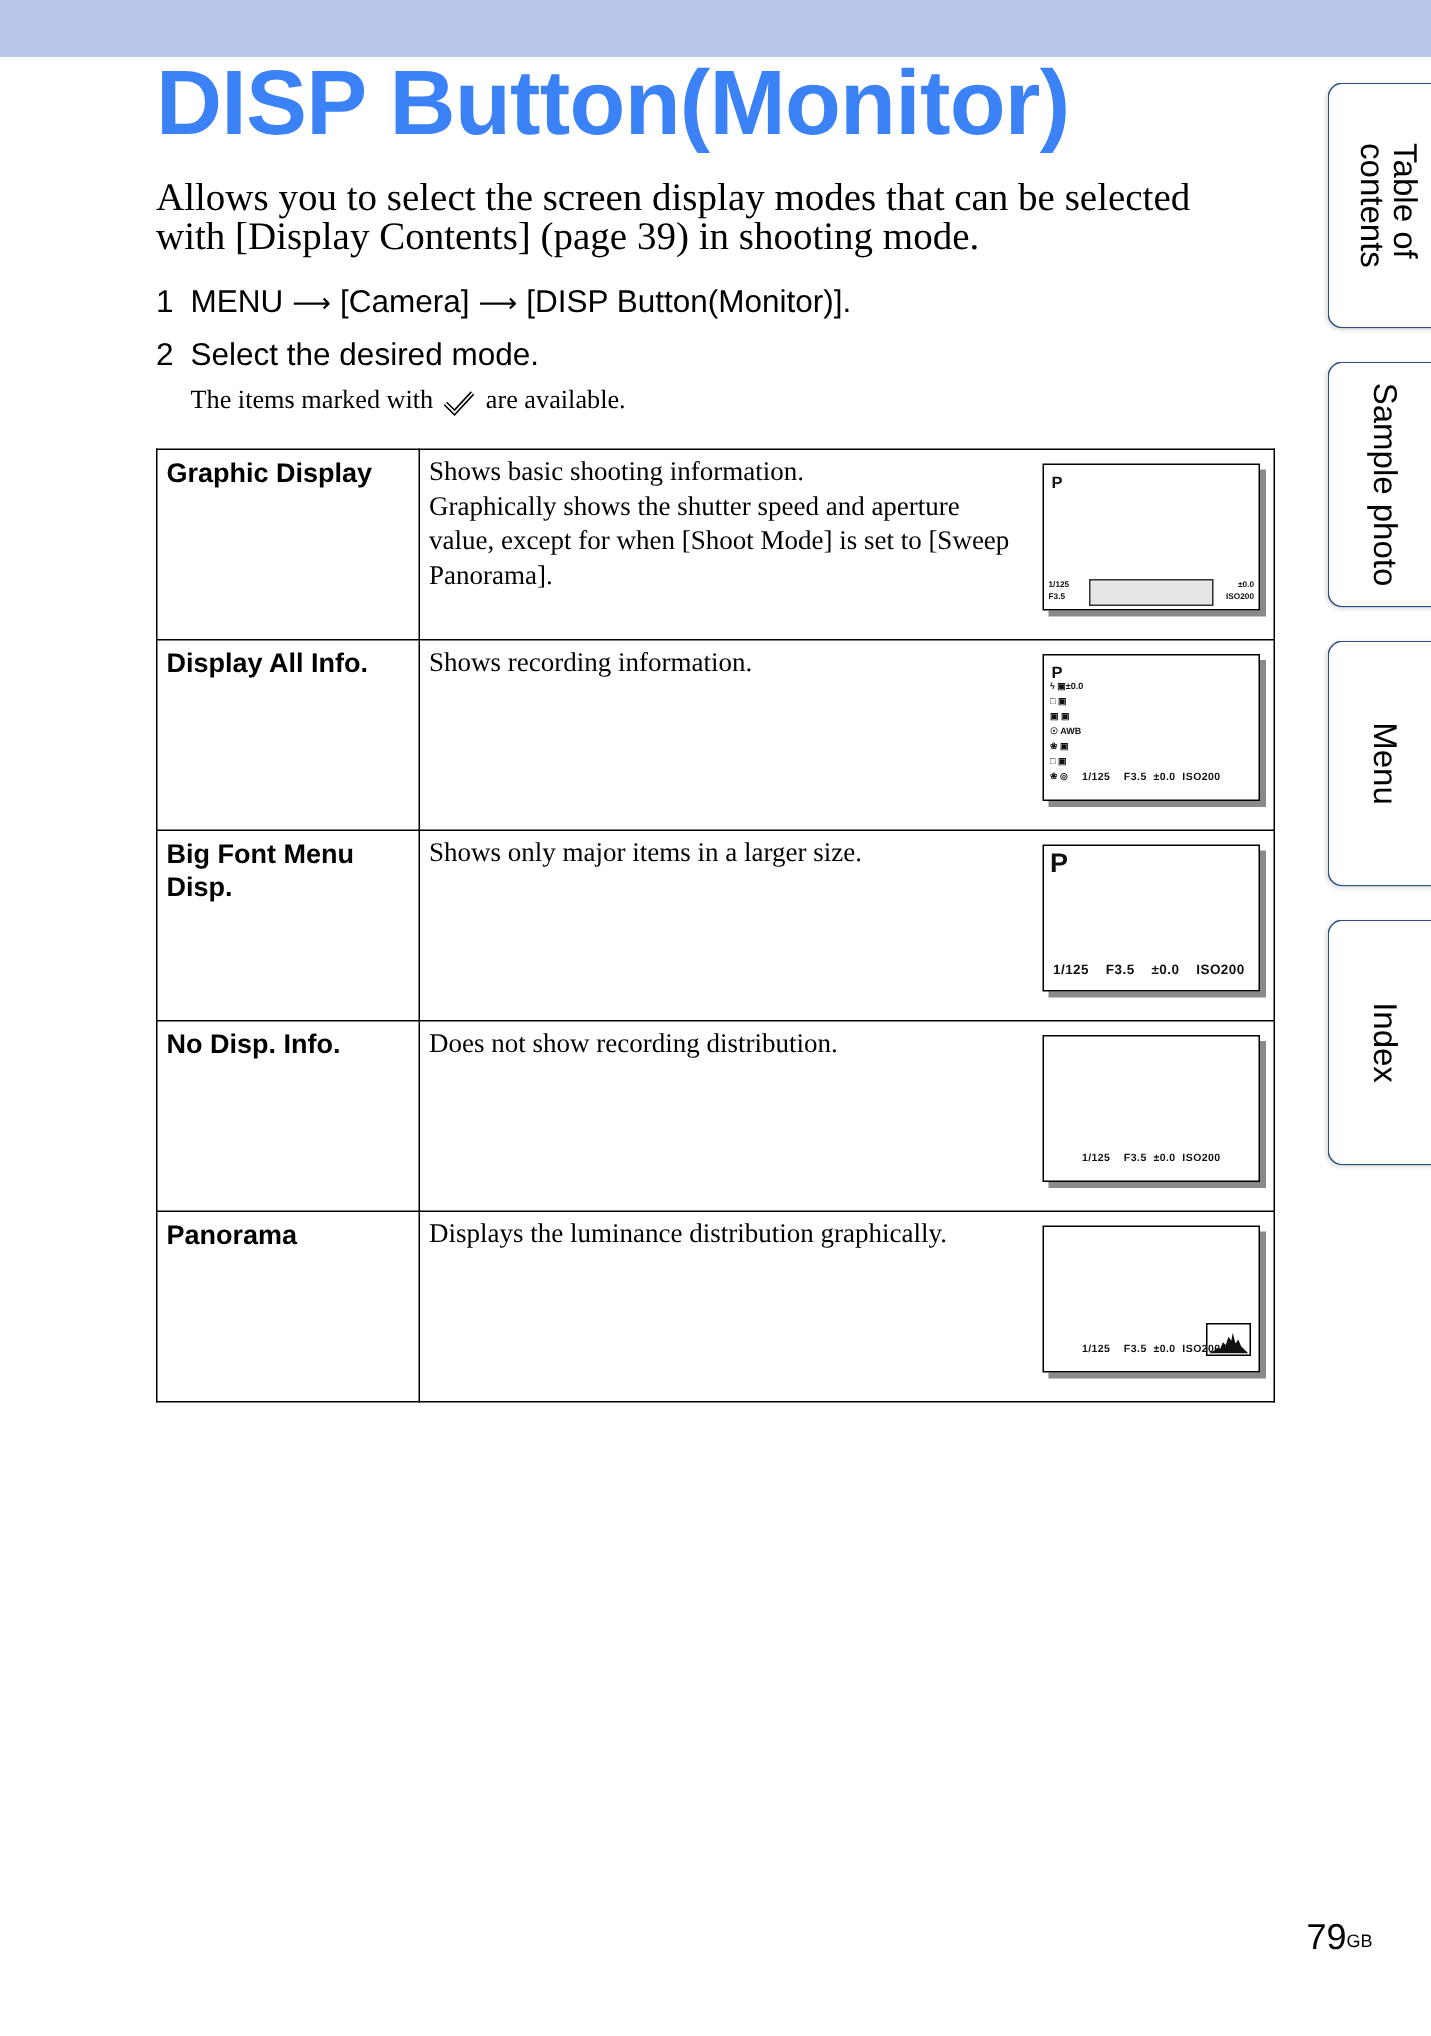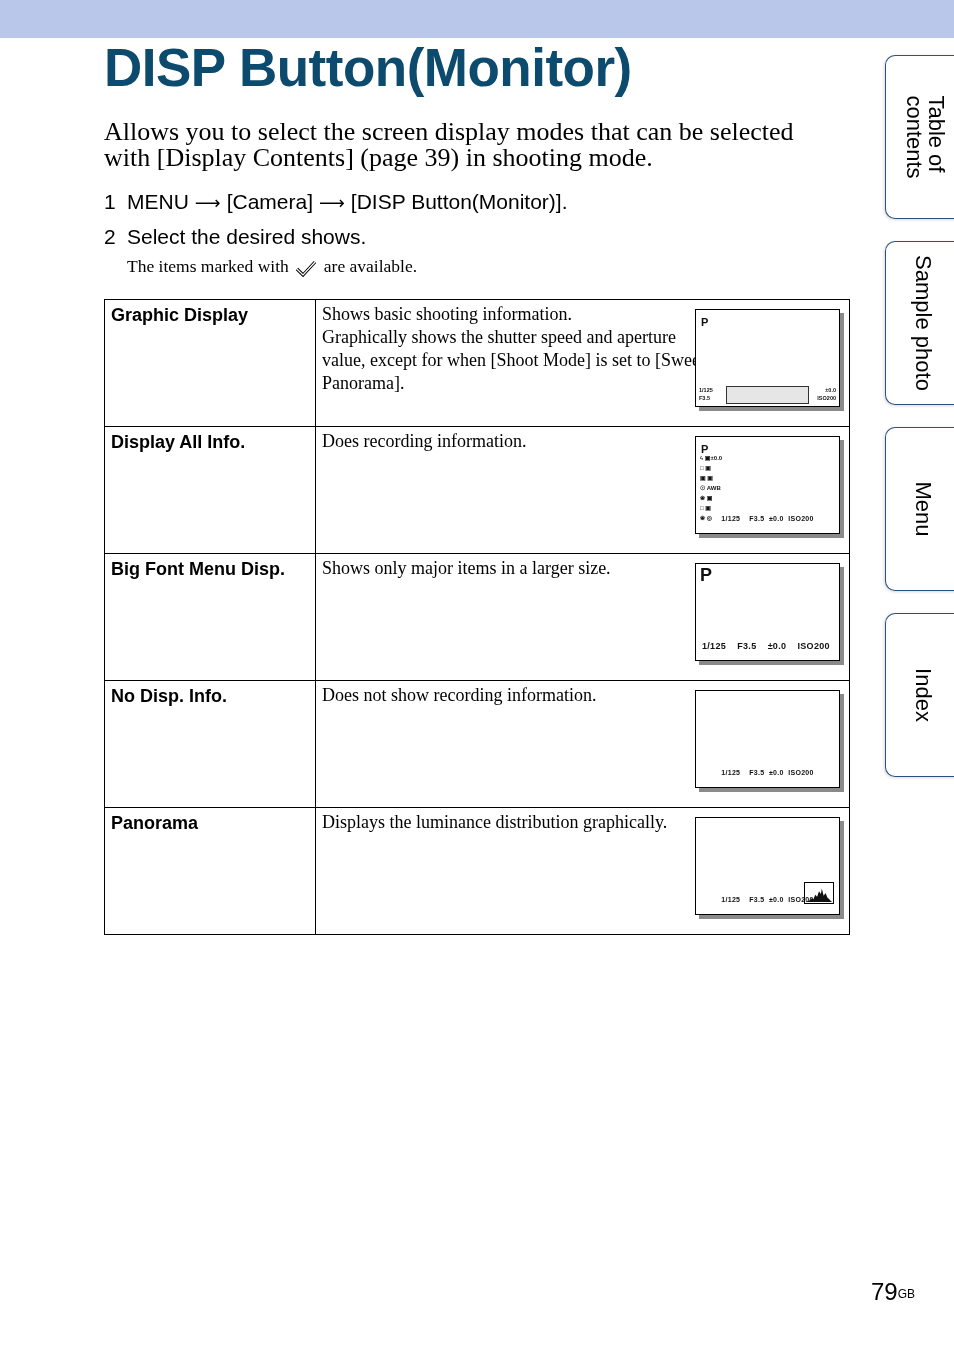--- a/index.html
+++ b/index.html
@@ -4,21 +4,21 @@
 <style>
   * { box-sizing: border-box; margin: 0; padding: 0; }
   html, body { width: 954px; height: 1357px; background: #ffffff; overflow: hidden; }
   body { position: relative; font-family: "Liberation Serif", serif; color: #000; }
 
   .top-band { position: absolute; left: 0; top: 0; width: 954px; height: 38px; background: #b8c7ea; }
 
   .page-title {
     position: absolute; left: 104px; top: 40px;
     font-family: "Liberation Sans", sans-serif; font-weight: bold;
-    font-size: 53px; color: #0c4a6e; letter-spacing: -0.5px; line-height: 56px;
+    font-size: 61px; color: #3b82f6; letter-spacing: -0.5px; line-height: 56px;
   }
 
   .intro {
     position: absolute; left: 104px; top: 119px; width: 700px;
     font-size: 26px; line-height: 26px;
   }
 
   .step {
     position: absolute; left: 104px;
     font-family: "Liberation Sans", sans-serif; font-size: 21px; line-height: 26px;
@@ -34,21 +34,21 @@
     font-size: 17.5px; line-height: 24px; display: flex; align-items: flex-end;
   }
   .note .check { display: inline-block; width: 22px; height: 18px; margin: 0 7px 0 6px; }
 
   table.modes {
     position: absolute; left: 104px; top: 299px; width: 746px;
     border-collapse: collapse;
   }
   table.modes td { border: 1px solid #000; vertical-align: top; height: 127px; }
   td.mode-name {
-    width: 211px; padding: 4px 6px;
+    width: 175px; padding: 4px 6px;
     font-family: "Liberation Sans", sans-serif; font-weight: bold; font-size: 18px; line-height: 22px; margin-left: 45px;
   }
   td.mode-desc { position: relative; padding: 3px 6px; font-size: 18px; line-height: 23px; margin-left: 33px; }
   .desc-text { width: 395px; }
   .screen {
     position: absolute; right: 9px; top: 9px; width: 145px; height: 98px;
     border: 1px solid #000; background: #fff; box-shadow: 4px 4px 0 #8a8a8a;
     font-family: "Liberation Sans", sans-serif; font-weight: bold; color: #111;
   }
   .screen .p { position: absolute; left: 5px; top: 1px; font-size: 11px; }
@@ -110,21 +110,21 @@
   <span class="num">1</span>
   <span>MENU</span>
   <span class="arrow">⟶</span>
   <span>[Camera]</span>
   <span class="arrow">⟶</span>
   <span>[DISP Button(Monitor)].</span>
 </div>
 
 <div class="step step2">
   <span class="num">2</span>
-  <span>Select the desired shows.</span>
+  <span>Select the desired mode.</span>
 </div>
 
 <div class="note">
   <span>The items marked with</span>
   <span class="check">
     <svg viewBox="0 0 22 18" width="22" height="18">
         <path d="M2 9 L8 15 L20 2" fill="none" stroke="#000" stroke-width="3.2"></path>
         <path d="M2 9 L8 15 L20 2" fill="none" stroke="#fff" stroke-width="1.2"></path>
       </svg>
   </span>
@@ -150,21 +150,21 @@
         <div class="gd-right">
           <div>±0.0</div>
           <div>ISO200</div>
         </div>
       </div>
     </td>
   </tr>
   <tr>
     <td class="mode-name">Display All Info.</td>
     <td class="mode-desc">
-      <div class="desc-text">Does recording information.</div>
+      <div class="desc-text">Shows recording information.</div>
       <div class="screen">
         <span class="p">P</span>
         <div class="left-col">
           <div>ϟ ▣±0.0</div>
           <div>□ ▣</div>
           <div>▣ ▣</div>
           <div>☉ AWB</div>
           <div>❀ ▣</div>
           <div>□ ▣</div>
           <div>❀ ◎</div>
@@ -179,21 +179,21 @@
       <div class="desc-text">Shows only major items in a larger size.</div>
       <div class="screen">
         <span class="p big">P</span>
         <div class="bottom big">1/125    F3.5    ±0.0    ISO200</div>
       </div>
     </td>
   </tr>
   <tr>
     <td class="mode-name">No Disp. Info.</td>
     <td class="mode-desc">
-      <div class="desc-text">Does not show recording information.</div>
+      <div class="desc-text">Does not show recording distribution.</div>
       <div class="screen">
         <div class="bottom">1/125    F3.5  ±0.0  ISO200</div>
       </div>
     </td>
   </tr>
   <tr>
     <td class="mode-name">Panorama</td>
     <td class="mode-desc">
       <div class="desc-text">Displays the luminance distribution graphically.</div>
       <div class="screen">

